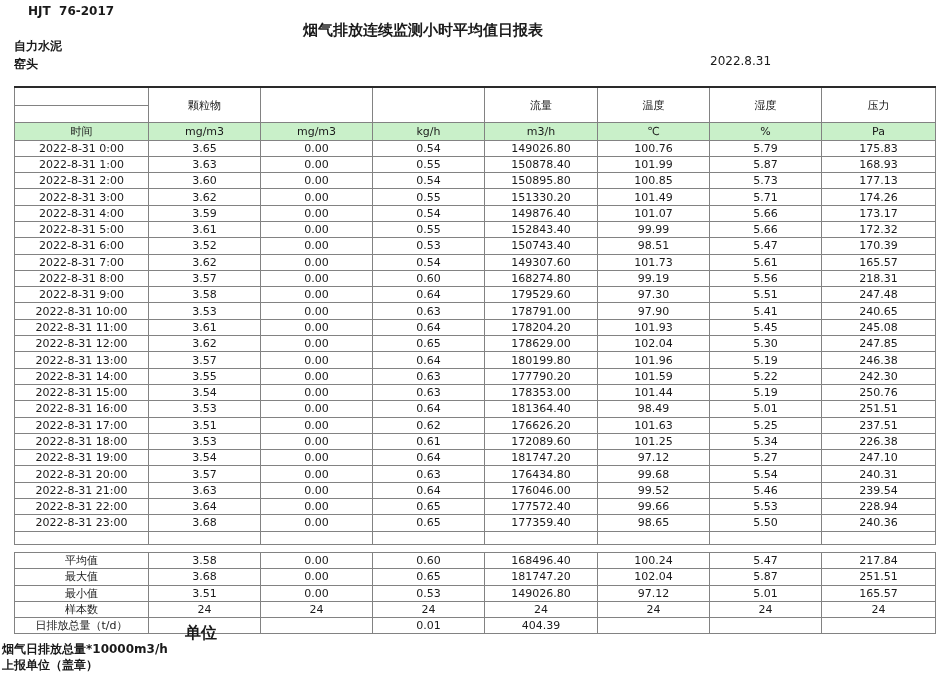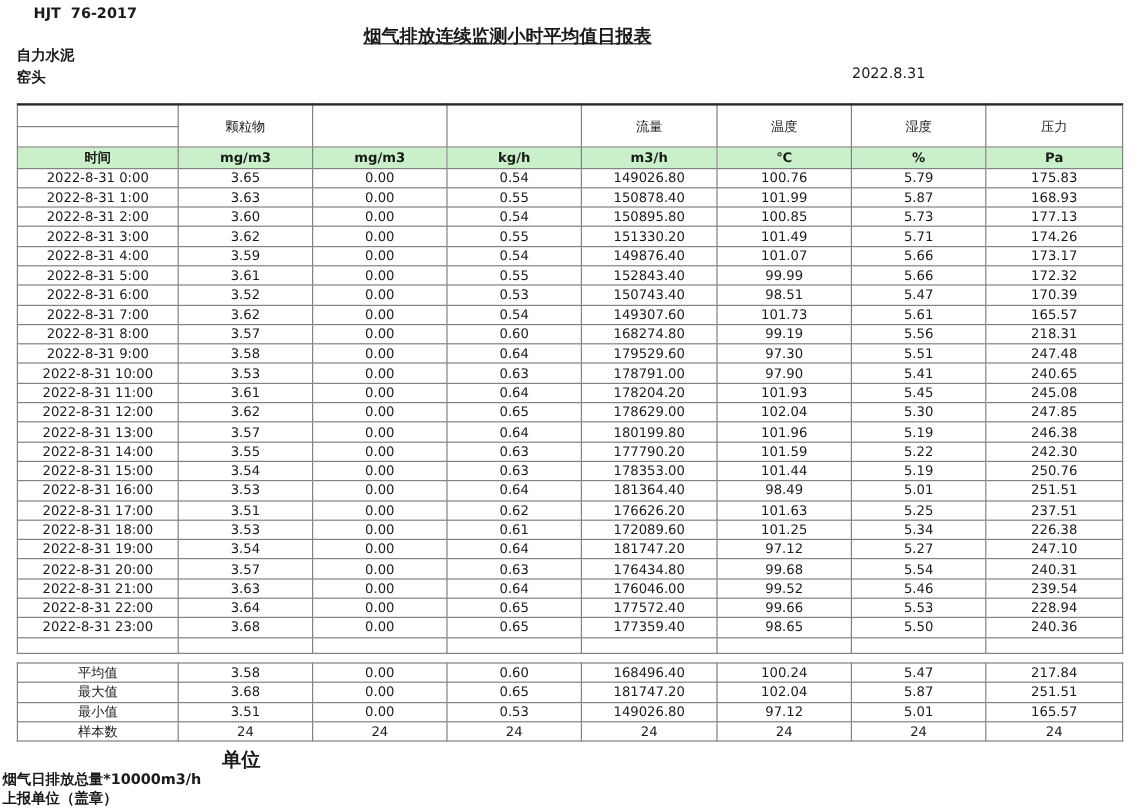--- a/index.html
+++ b/index.html
@@ -2,41 +2,41 @@
 <html><head>
 <meta charset="utf-8">
 <style>
   html,body { margin:0; padding:0; background:#fff; }
   .page {
     position:relative; width:846px; height:675px; background:#fff;
     font-family:"DejaVu Sans","Liberation Sans",sans-serif;
     color:#1a1a1a;
   }
   .std   { position:absolute; left:28px; top:4px;  font-size:12px; font-weight:bold; white-space:pre; }
-  .title { position:absolute; left:0; right:0; top:21px; text-align:center; font-size:15px; font-weight:bold;text-decoration:underline; }
+  .title { position:absolute; left:0; right:0; top:21px; text-align:center; font-size:15px; font-weight:bold; }
   .company { position:absolute; left:14px; top:38px; font-size:12px; font-weight:bold; }
   .station { position:absolute; left:14px; top:56px; font-size:12px; font-weight:bold; }
   .date  { position:absolute; left:710px; top:54px; font-size:12px; }
 
   table.rpt {
     position:absolute; left:14px; width:921px;
     border-collapse:collapse; table-layout:fixed;
     font-size:11px; color:#1a1a1a;
     border:1px solid #3a3a3a;
   }
   table.main    { top:86px; border-top:2px solid #2a2a2a; }
   table.summary { top:552px;padding-left:38px; }
   table.rpt td {
     border:1px solid #828282;
     text-align:center; vertical-align:middle;
     padding:0; height:15.3px; line-height:1;
     white-space:pre; overflow:hidden;
   }
   tr.hdr-row td  { height:16.5px; }
-  tr.unit-row td { height:16.5px; background:#C9F0C9;font-weight:bold; }
+  tr.unit-row td { height:16.5px; background:#C9F0C9; }
   tr.blank-row td { height:12px; }
 </style>
 </head>
 <body>
 
 <div class="page">
 
   <div class="std">HJT  76-2017</div>
   <div class="title">烟气排放连续监测小时平均值日报表</div>
   <div class="company">自力水泥</div>
@@ -380,20 +380,30 @@
         <tr>
           <td>样本数</td>
           <td>24</td>
           <td>24</td>
           <td>24</td>
           <td>24</td>
           <td>24</td>
           <td>24</td>
           <td>24</td>
         </tr>
+        <tr>
+          <td>日排放总量（t/d）</td>
+          <td></td>
+          <td></td>
+          <td>0.01</td>
+          <td>404.39</td>
+          <td></td>
+          <td></td>
+          <td></td>
+        </tr>
       </tbody>
   </table>
 
   <div style="position:absolute; left:2px; top:641px; font-size:12px; font-weight:bold;">烟气日排放总量*10000m3/h</div>
   <div style="position:absolute; left:2px; top:657px; font-size:12px; font-weight:bold;">上报单位（盖章）</div>
   <div style="position:absolute; left:185px; top:623px; font-size:16px; font-weight:bold;">单位</div>
 
 </div>
 
 </body></html>

